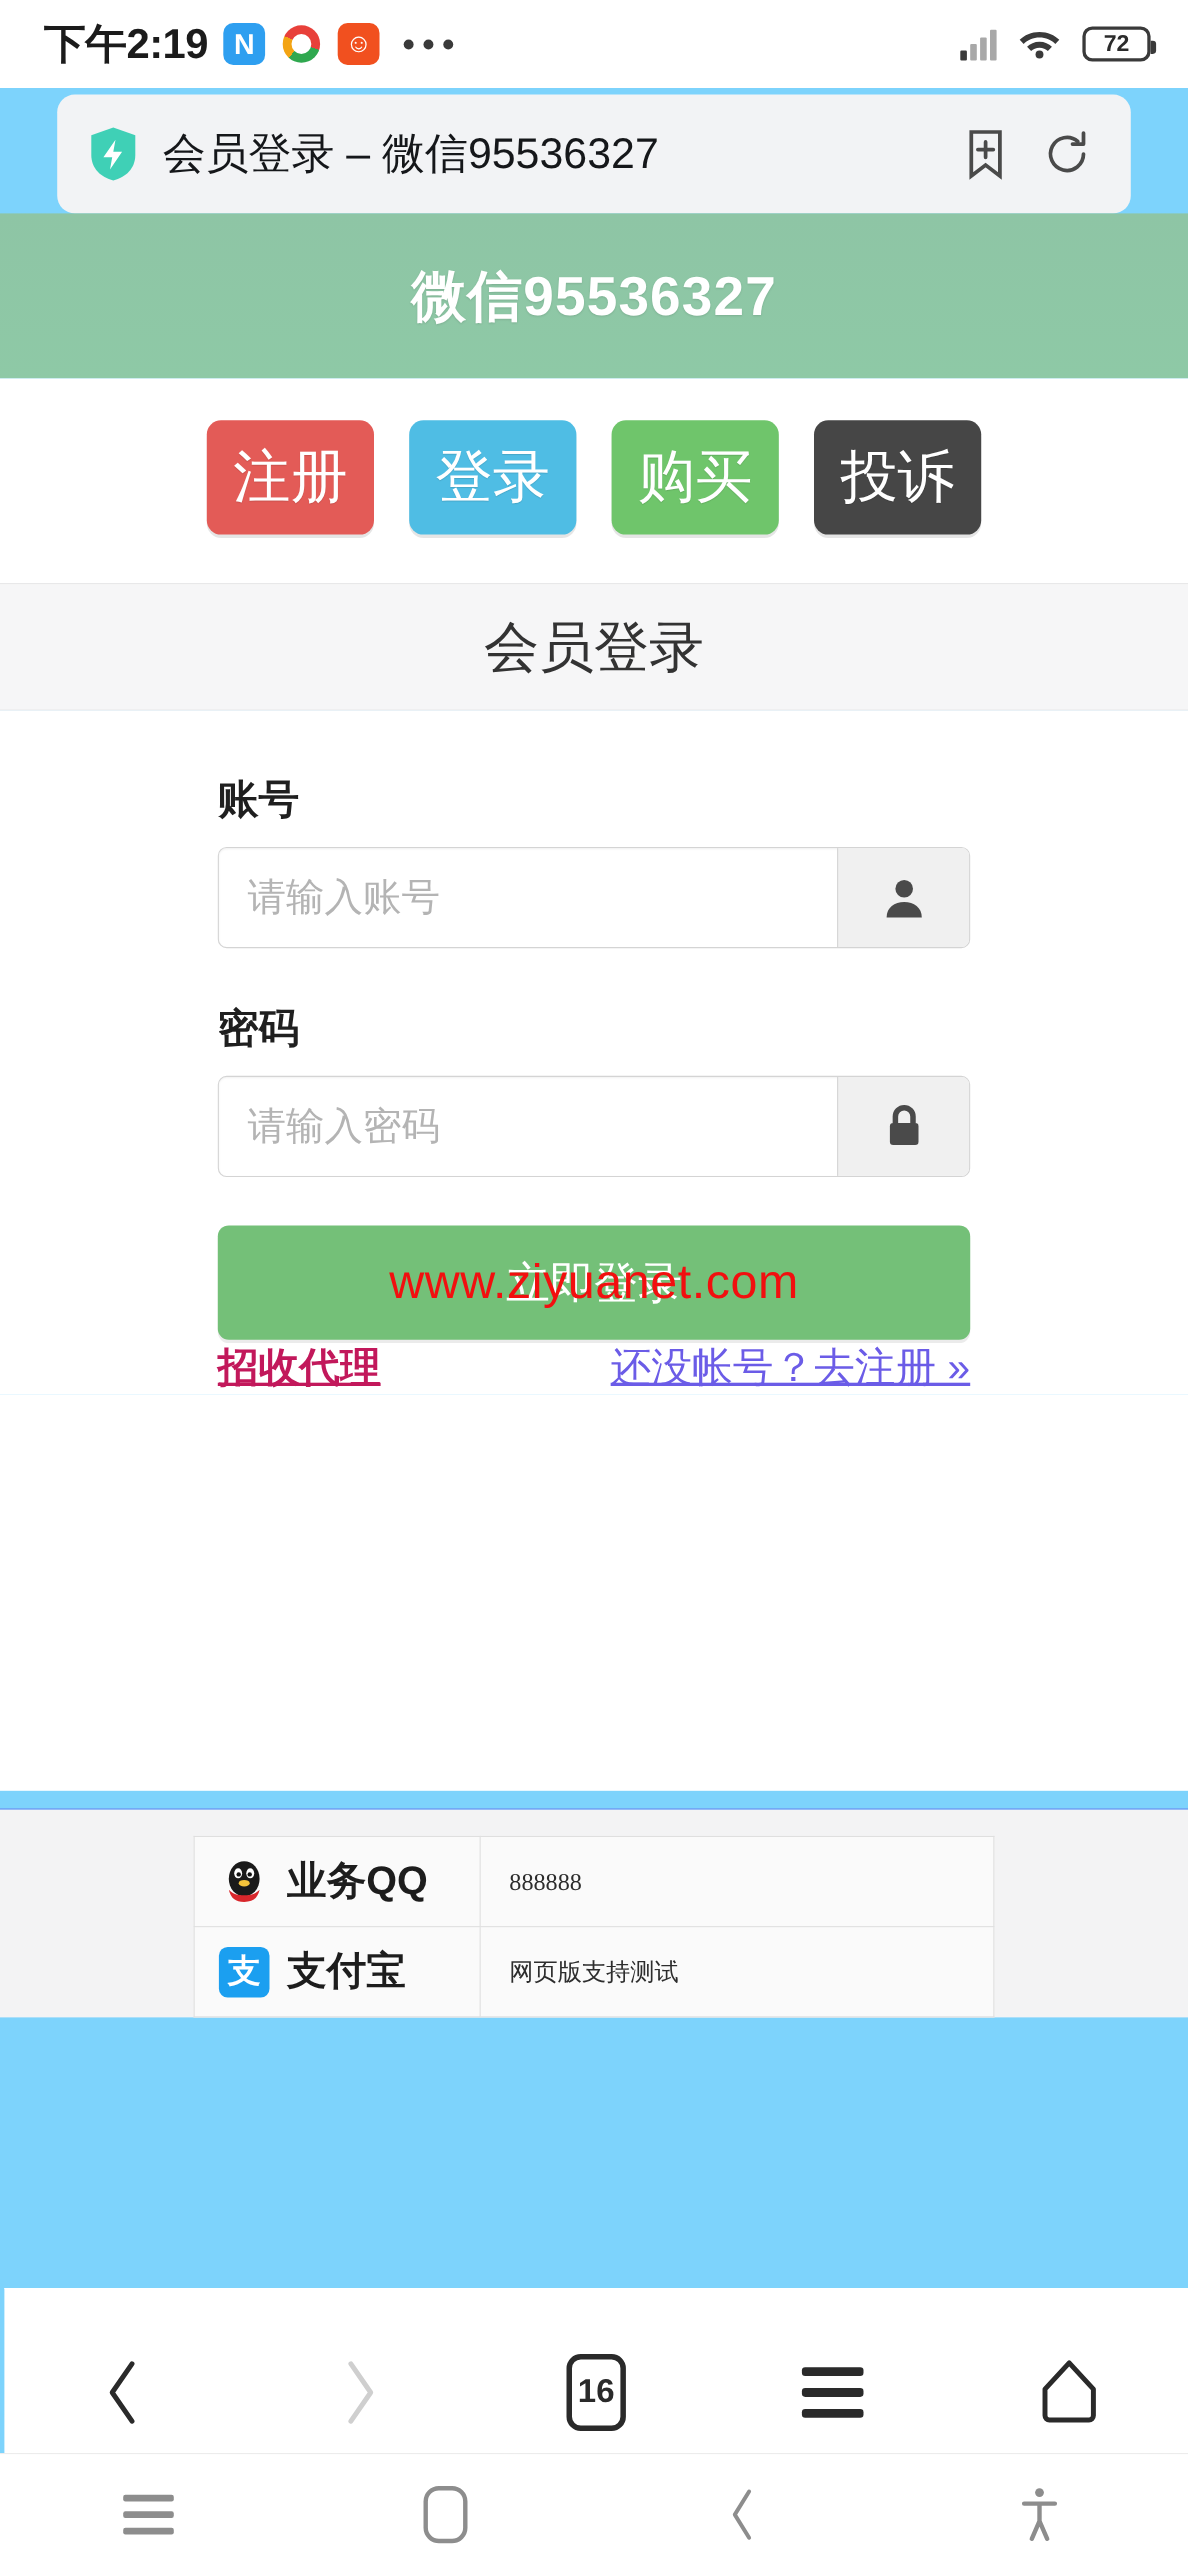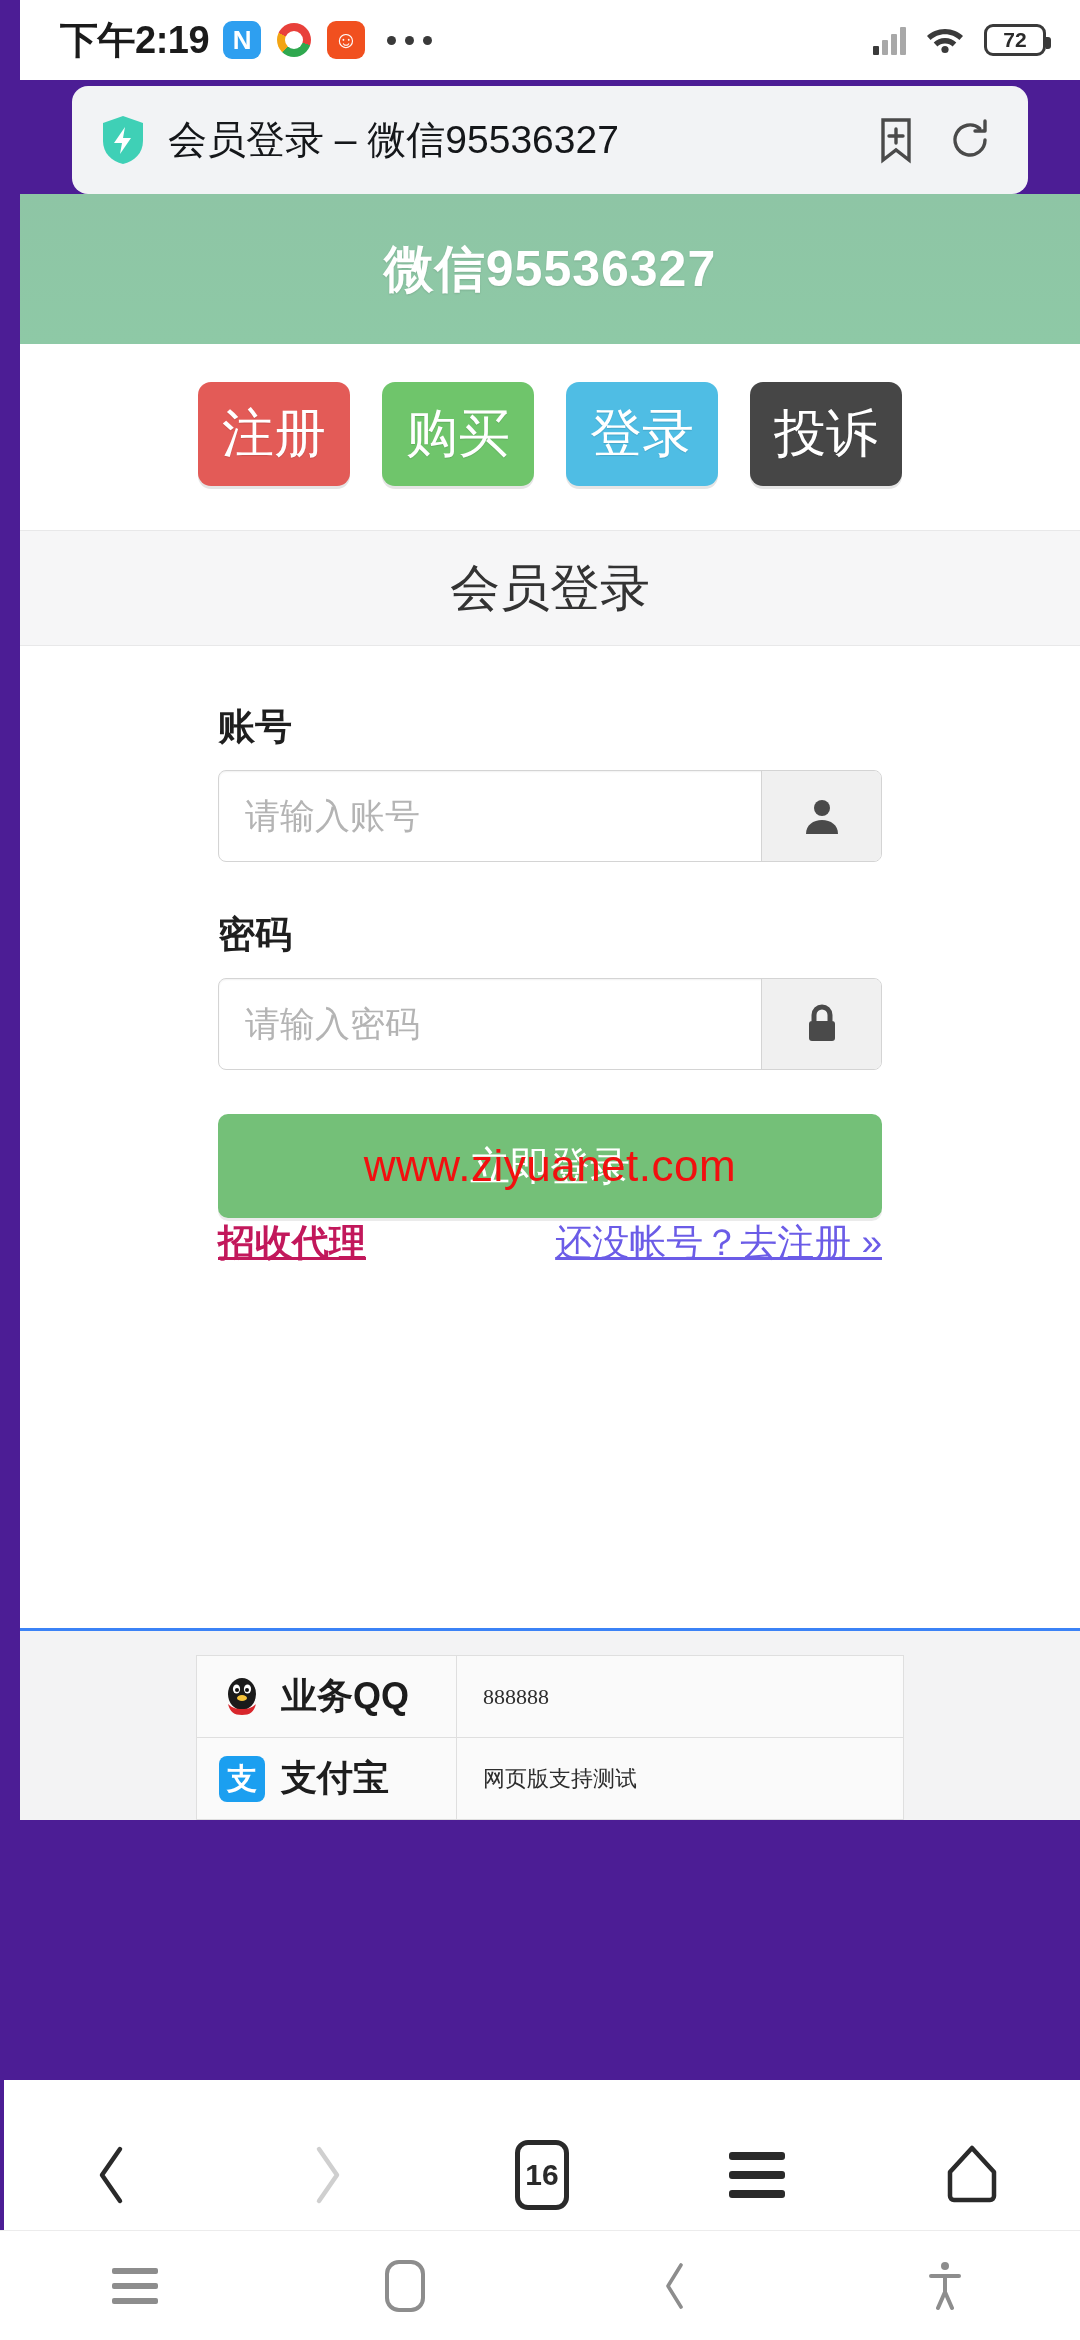--- a/index.html
+++ b/index.html
@@ -2,21 +2,21 @@
 <html><head>
 <meta charset="utf-8">
 <style>
   * { margin:0; padding:0; box-sizing:border-box; }
   html, body {
     width:1080px; height:2340px;
     background:#ffffff;
     font-family:"Liberation Sans","DejaVu Sans",sans-serif;
     overflow:hidden;
   }
-  #screen { position:relative; width:1080px; height:2340px; background:#4c1d95;padding-left:20px; }
+  #screen { position:relative; width:1080px; height:2340px; background:#7dd3fc; }
 
   
   .statusbar {
     height:80px; display:flex; align-items:center;
     padding:0 34px 0 40px; background:#ffffff;
   }
   .sb-left { display:flex; align-items:center; gap:14px; flex:1; }
   .sb-time { font-size:38px; font-weight:700; color:#1b1b1b; letter-spacing:-0.5px; }
   .appicon { width:38px; height:38px; border-radius:9px; position:relative; overflow:hidden;
              display:flex; align-items:center; justify-content:center; }
@@ -128,22 +128,23 @@
 
   .links { display:flex; justify-content:space-between; }
   .link-agent { color:#c2185b; font-size:37px; font-weight:700; }
   .link-reg { color:#6b5ce7; font-size:37px; }
 
   
   .spacer { background:#ffffff; }
 
   
   .footer {
-    background:#f3f3f4; border-top:3px solid #3b82f6;
+    background:#f3f3f4; border-top:1px solid #3b82f6;
     padding:24px 176px 0 176px;
+    margin-top:16px;
   }
   .ctable { width:100%; border-collapse:collapse; background:#fafafa;
             border:1px solid #dfdfdf; }
   .ctable td { border:1px solid #dfdfdf; vertical-align:middle; }
   .ctable td.k { width:260px; padding:16px 0 16px 22px; }
   .ctable td.v { padding:16px 0 16px 26px; font-size:22px; color:#2d2d2d;font-family:Liberation Serif, serif; }
   .kwrap { display:flex; align-items:center; gap:16px; }
   .kwrap .kname { font-size:36px; font-weight:700; color:#1d1d1d; }
   .ico-sq { width:46px; height:46px; flex:none; border-radius:8px; position:relative;
             display:flex; align-items:center; justify-content:center; }
@@ -235,22 +236,22 @@
       </svg>
     </span>
   </div>
 
   <div class="page-head">
     <span class="title">微信95536327</span>
   </div>
 
   <div class="navbtns">
     <div class="navbtn" style="background:#e35b57">注册</div>
+    <div class="navbtn" style="background:#4fbde4">登录</div>
     <div class="navbtn" style="background:#6fc56b">购买</div>
-    <div class="navbtn" style="background:#4fbde4">登录</div>
     <div class="navbtn" style="background:#464646">投诉</div>
   </div>
 
   <div class="panel-head">
     <span>会员登录</span>
   </div>
 
   <div class="panel-body">
 
     <div class="field-label">账号</div>

